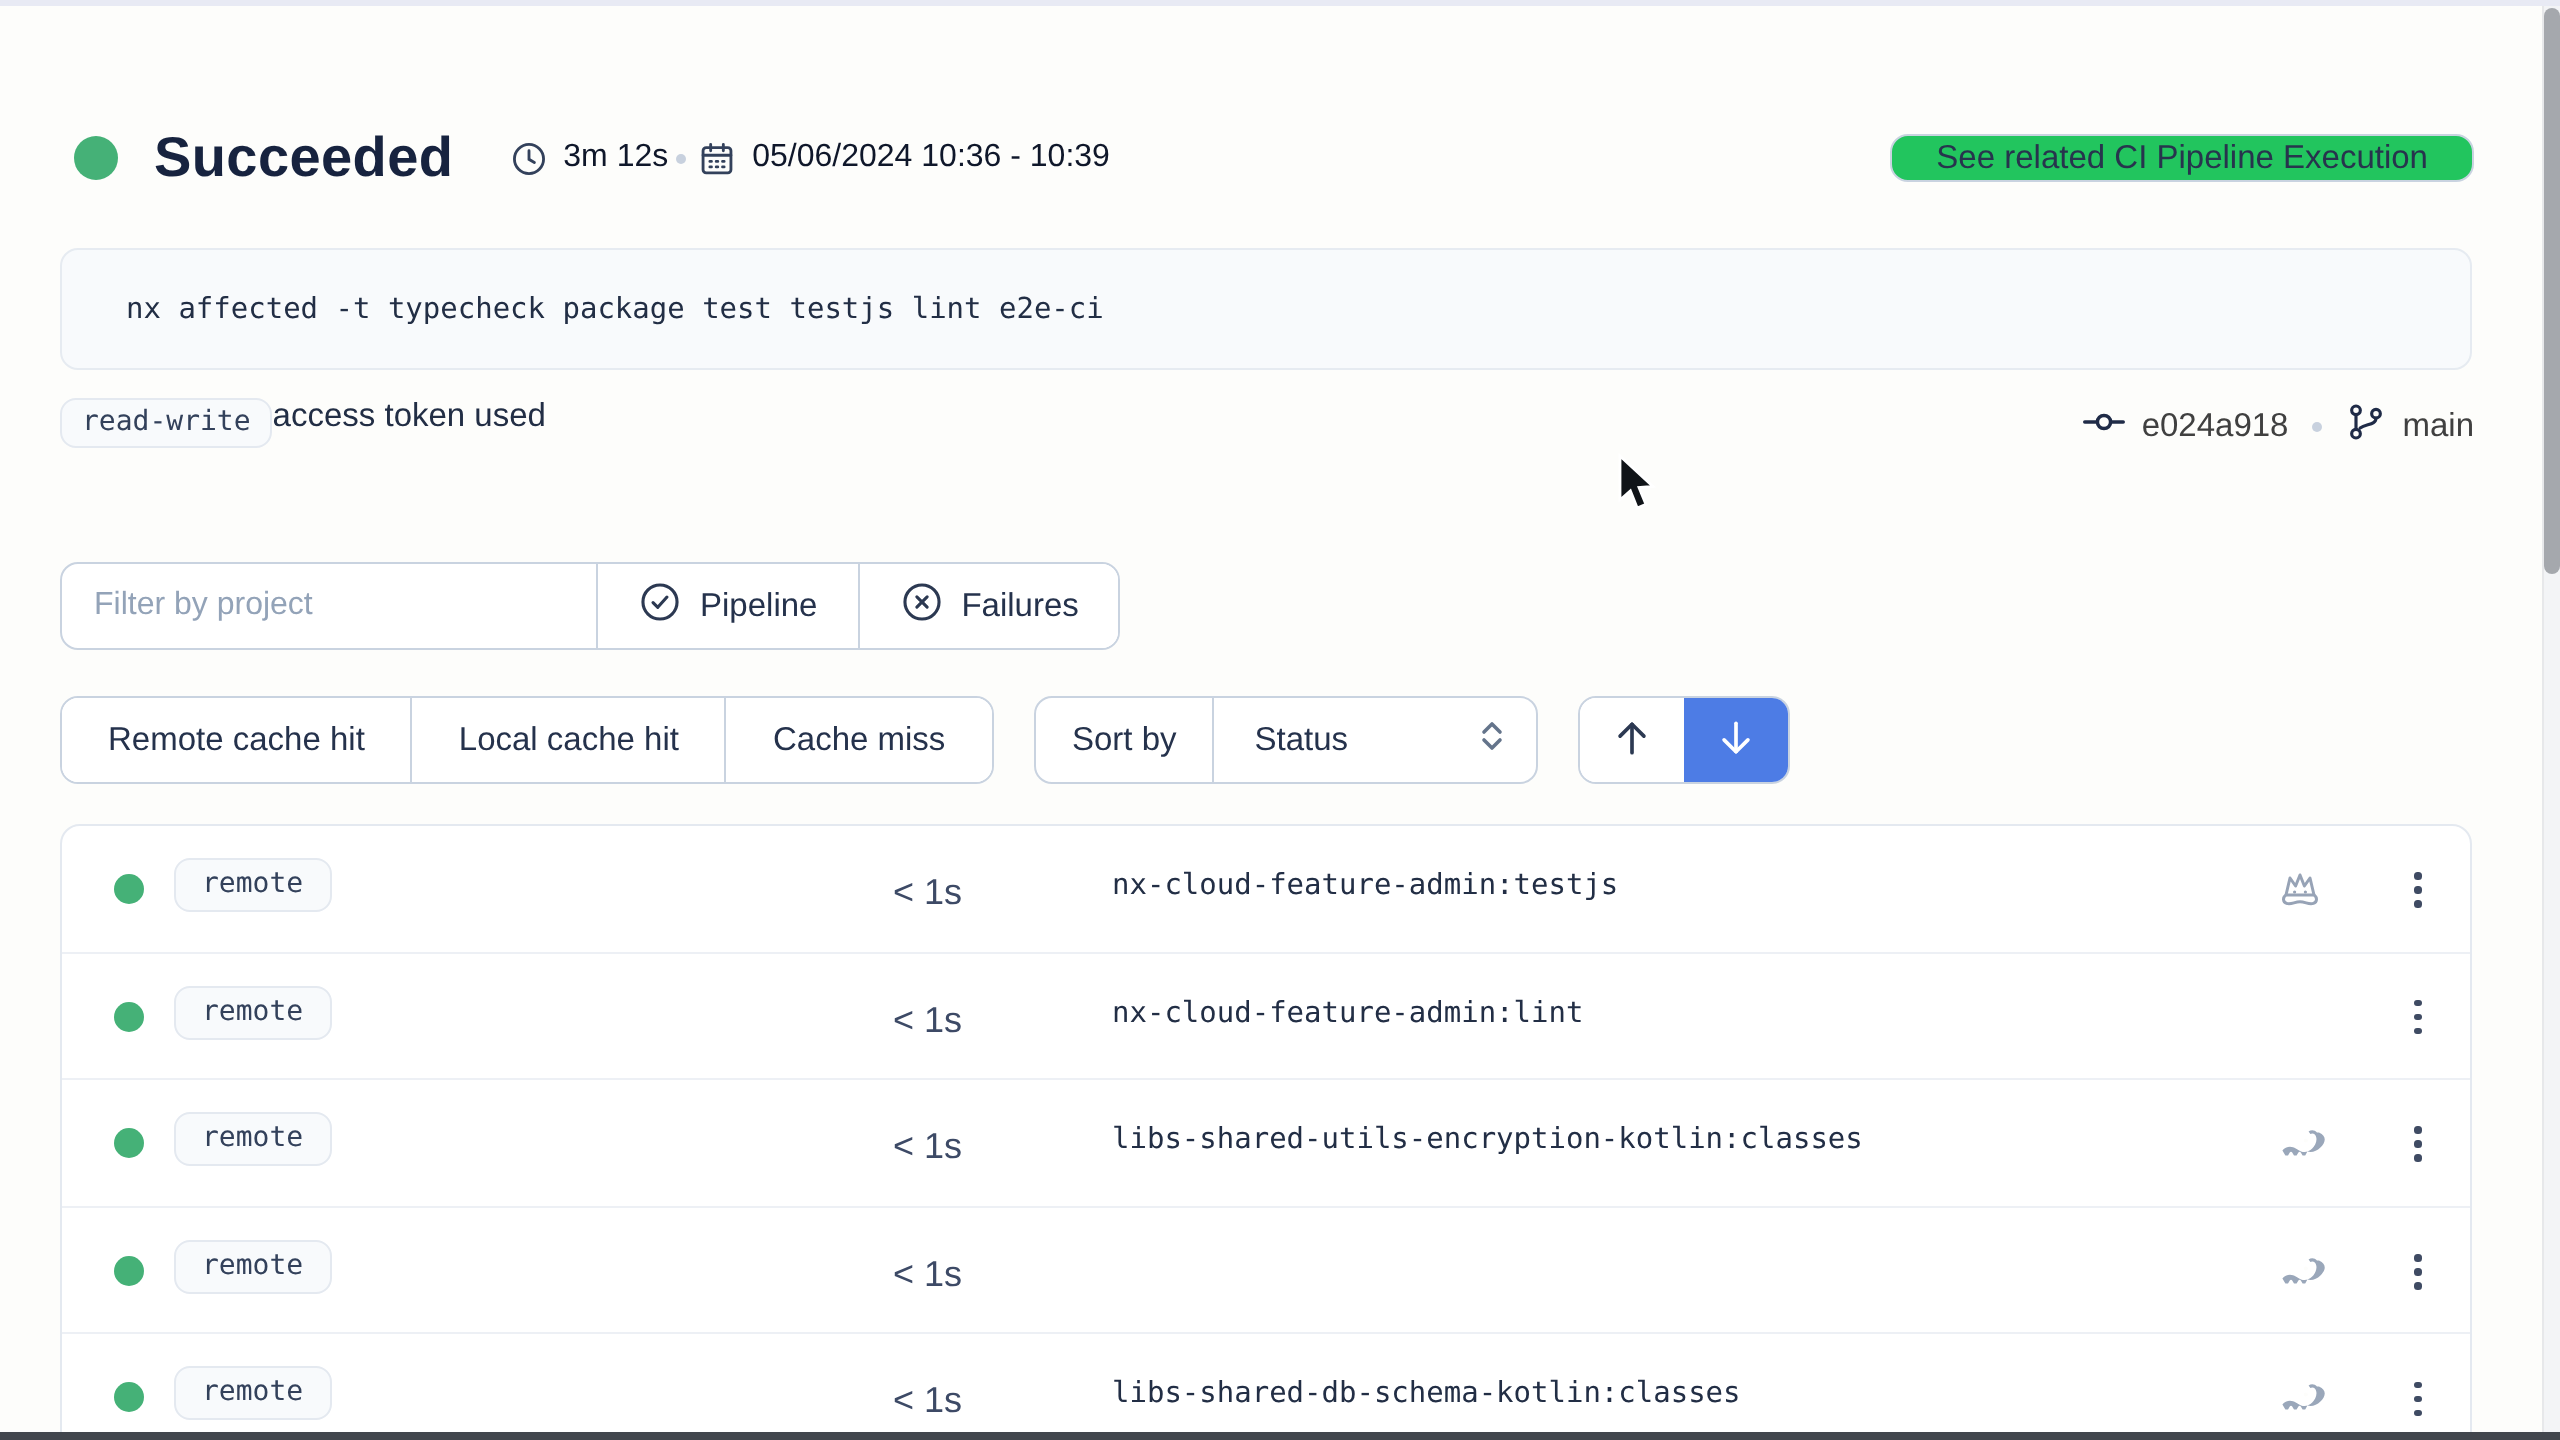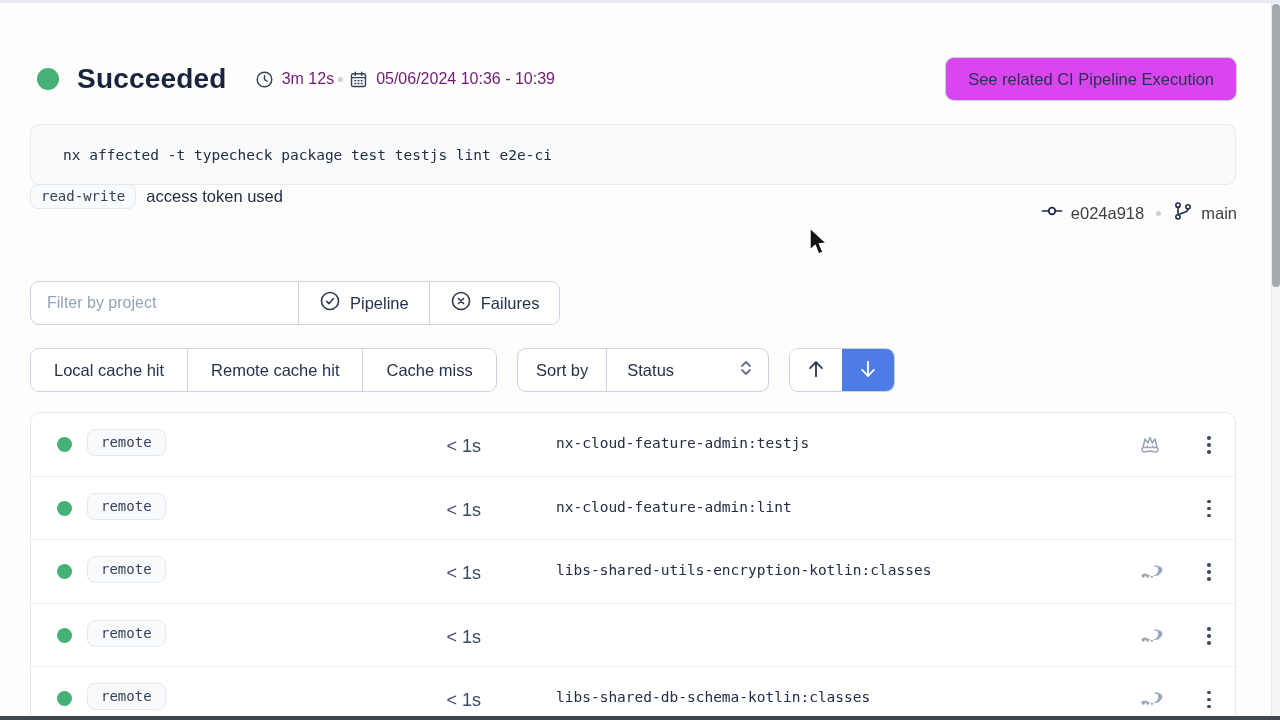--- a/index.html
+++ b/index.html
@@ -11,39 +11,39 @@
     position:relative;
   }
   .mono { font-family:"DejaVu Sans Mono", monospace; }
 
   .top-border { position:absolute; top:0; left:0; width:100%; height:3px; background:#e8eaf4; }
 
   
   .header { position:absolute; top:57px; left:30px; right:43px; height:44px; display:flex; align-items:center; }
   .status-dot-lg { width:22px; height:22px; border-radius:50%; background:#45b177; margin:0 18px 0 7px; }
   .status-title { font-size:28px; font-weight:600; color:#17233f; letter-spacing:.2px; }
-  .meta { display:flex; align-items:center; margin-left:28px; gap:8px; font-size:16px; color:#701a75; }
+  .meta { display:flex; align-items:center; margin-left:28px; gap:8px; font-size:16px; color:#0f172a; }
   .meta svg { display:block; }
   .sep-dot { width:5px; height:5px; border-radius:50%; background:#c8d1de; margin:0 4px; }
   .related-btn {
-    margin-left:auto; height:44px; padding:0 22px; display:flex; align-items:center;
-    background:#d946ef; border:1px solid #c9d3e0; border-radius:9px;
+    margin-left:auto; height:24px; padding:0 22px; display:flex; align-items:center;
+    background:#22c55e; border:1px solid #c9d3e0; border-radius:9px;
     font-size:16.5px; color:#27344d; cursor:pointer; font-family:inherit;
   }
 
   
   .command-block {
     position:absolute; top:124px; left:30px; width:1206px; height:61px;
     background:#f8fafc; border:1px solid #e6ebf1; border-radius:9px;
     display:flex; align-items:center; padding-left:32px;
     font-size:14.5px; color:#222e45;
   }
 
   
-  .token-line { position:absolute; top:184px; left:30px; display:flex; align-items:center; gap:10px; }
+  .token-line { position:absolute; top:199px; left:30px; display:flex; align-items:flex-start; }
   .token-badge {
     font-size:14px; color:#33415b; background:#f8fafc; border:1px solid #e4e9f0;
     border-radius:8px; padding:3px 10px 4px;
   }
   .token-text { font-size:16.5px; color:#222e45; }
 
   .vcs { position:absolute; top:200px; right:43px; display:flex; align-items:center; gap:8px; font-size:16.5px; color:#404040; }
 
   
   .filter-group {
@@ -192,22 +192,22 @@
       <svg width="22" height="22" viewBox="0 0 24 24" fill="none" stroke="#2c3952" stroke-width="1.7" stroke-linecap="round">
           <circle cx="12" cy="12" r="9.3"></circle>
           <path d="M9.2 9.2l5.6 5.6M14.8 9.2l-5.6 5.6"></path>
         </svg>
     </span>
     <span>Failures</span>
   </button>
 </div>
 
 <div class="cache-group">
+  <button class="cache-tab">Remote cache hit</button>
   <button class="cache-tab">Local cache hit</button>
-  <button class="cache-tab">Remote cache hit</button>
   <button class="cache-tab">Cache miss</button>
 </div>
 
 <div class="sort-group">
   <span class="sort-label">Sort by</span>
   <div class="sort-select">
     <span>Status</span>
     <span>
       <svg width="16" height="18" viewBox="0 0 16 18" fill="none" stroke="#64748b" stroke-width="1.8" stroke-linecap="round" stroke-linejoin="round">
           <path d="M4 7l4-4 4 4"></path>

